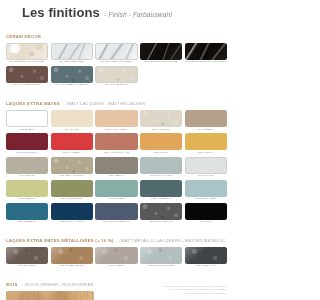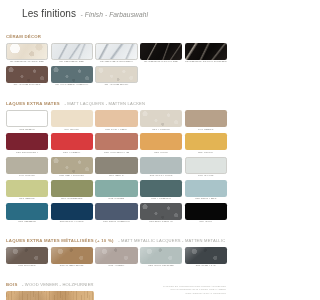--- a/index.html
+++ b/index.html
@@ -8,21 +8,21 @@
     background:#ffffff;
     font-family:"Liberation Sans","DejaVu Sans",sans-serif;
     overflow:hidden;
     color:#4a4a4a;
   }
   .page{position:relative;width:233px;height:300px;padding:0 6px;box-sizing:border-box;}
 
   
   .title-row{padding-top:4px;line-height:1;white-space:nowrap;}
   .title-main{
-    font-size:10px;font-weight:normal;color:#3c3c3b;letter-spacing:.1px;padding-left:16px;
+    font-size:13px;font-weight:bold;color:#3c3c3b;letter-spacing:.1px;padding-left:16px;
   }
   .title-sub{
     font-size:6.6px;font-style:italic;color:#8a8a86;letter-spacing:.1px;
   }
 
   
   .sec-head{
     margin-top:5px;margin-bottom:2px;line-height:1;white-space:nowrap;
     overflow:hidden;
   }

